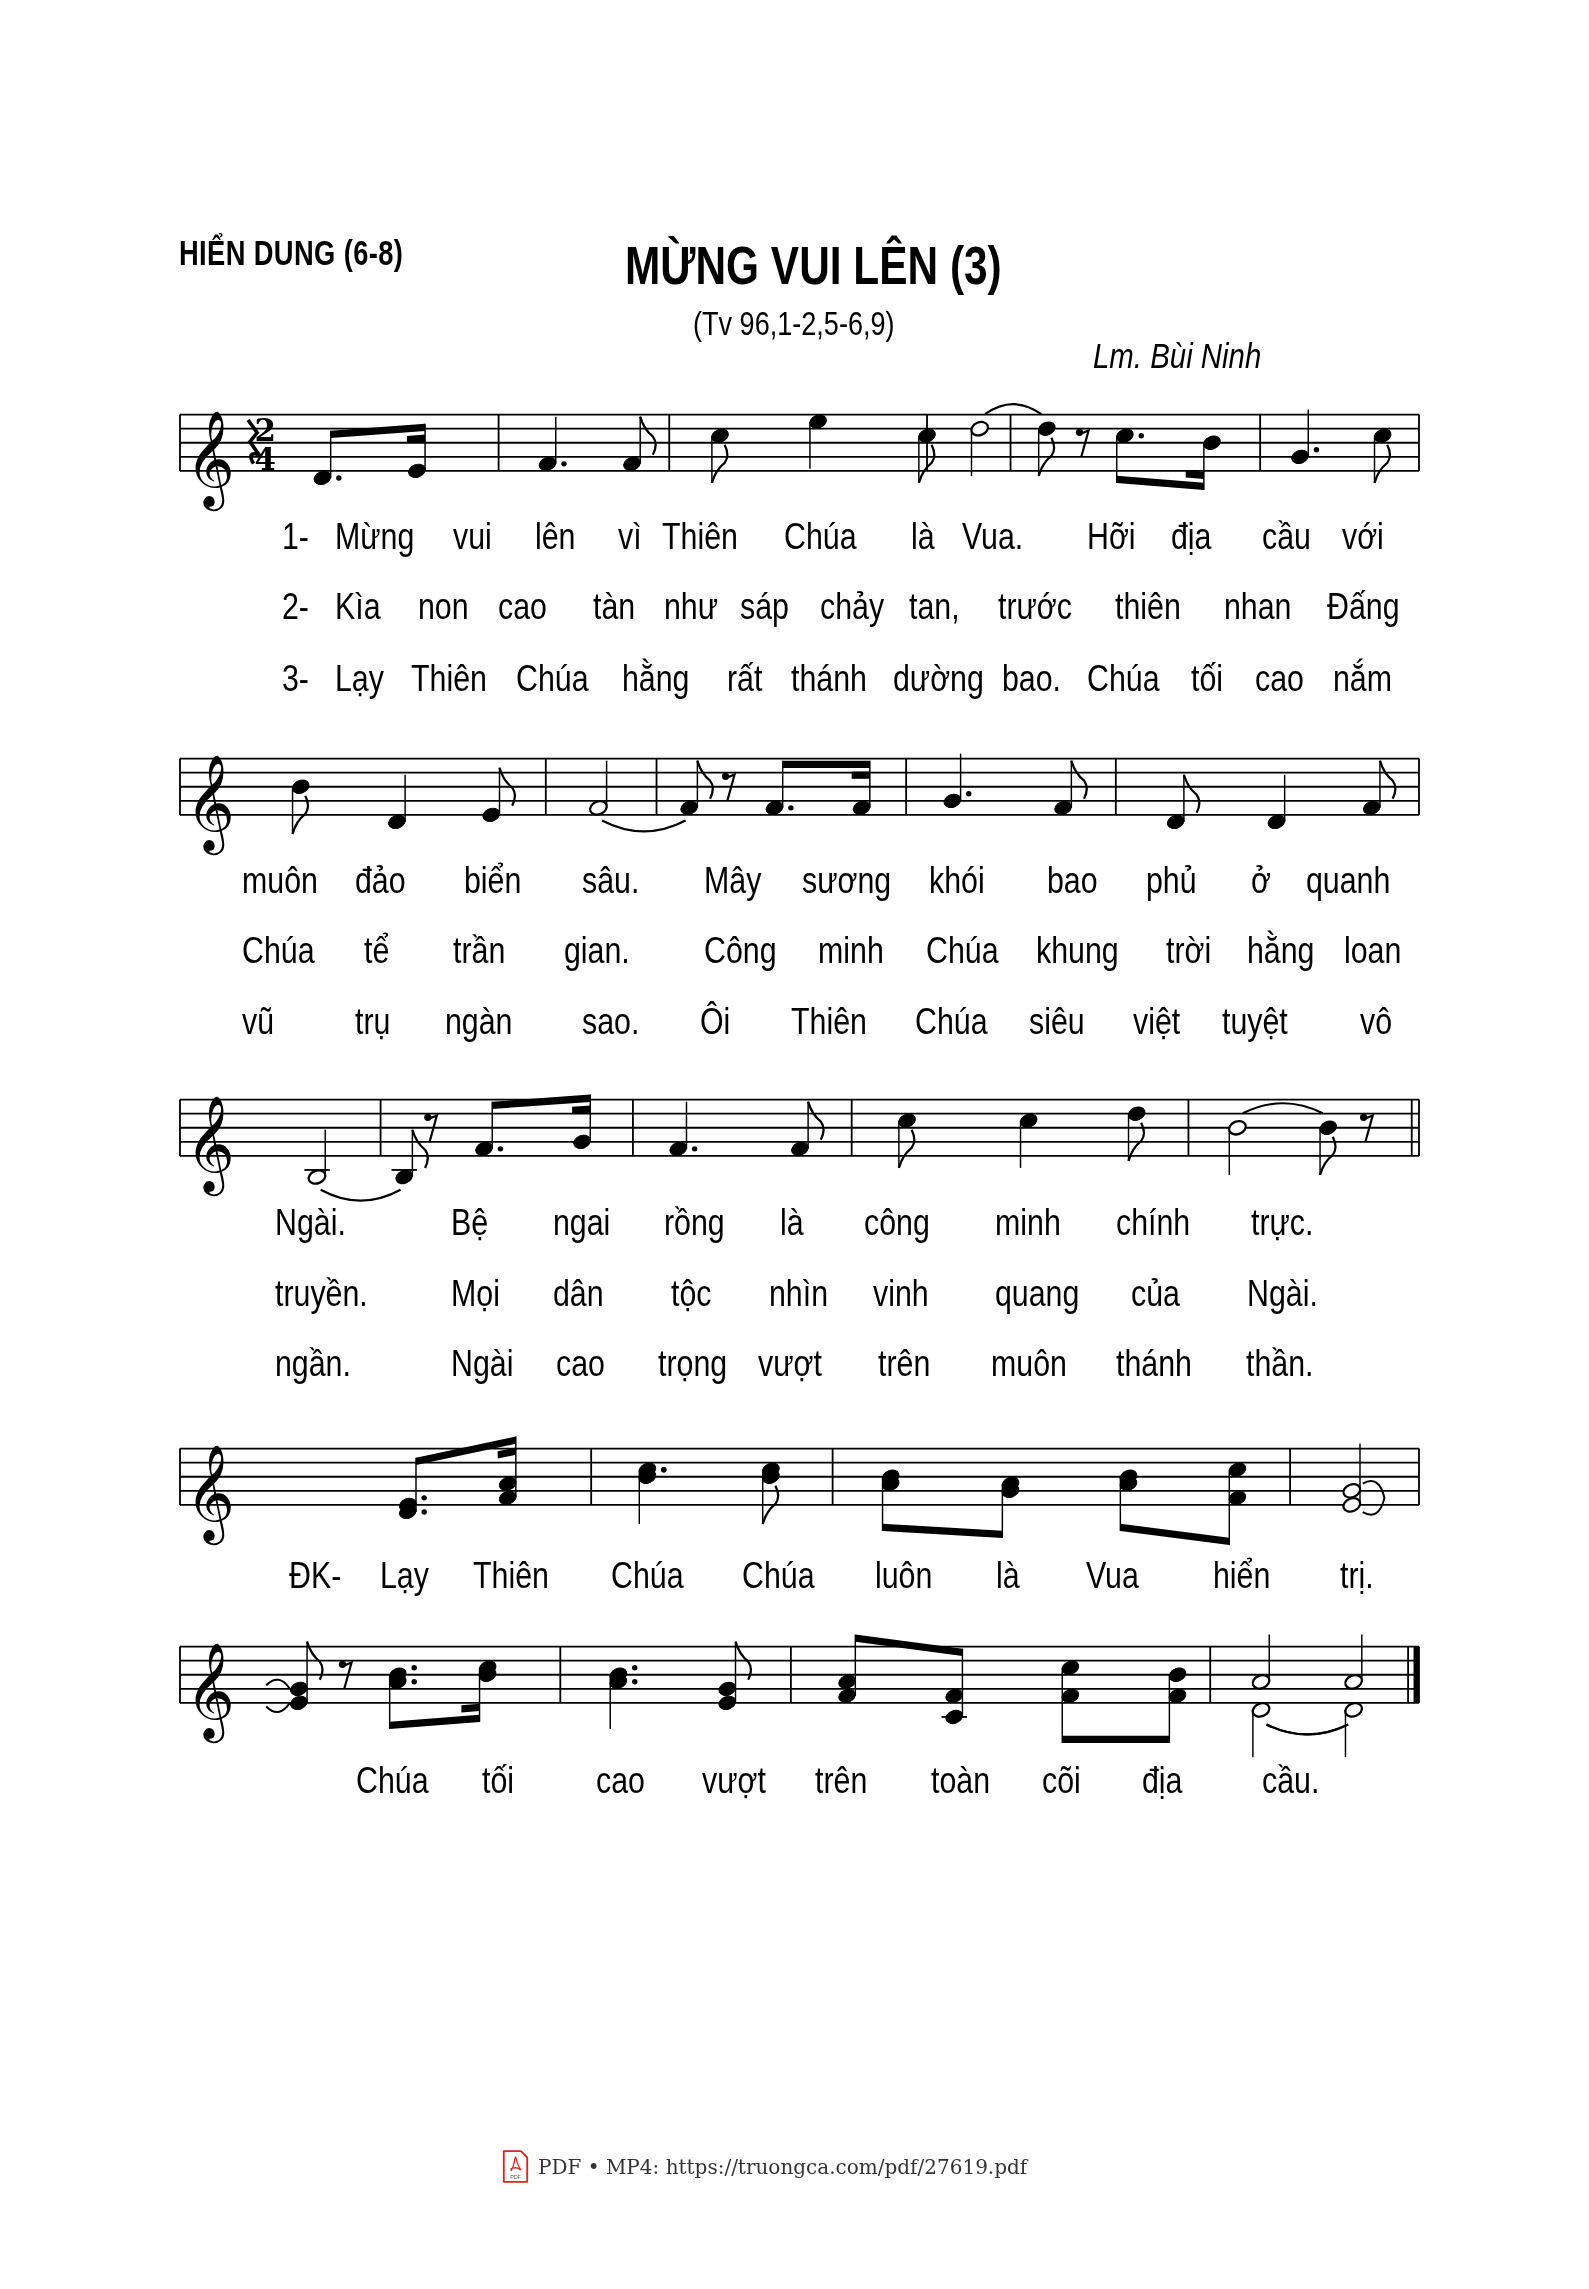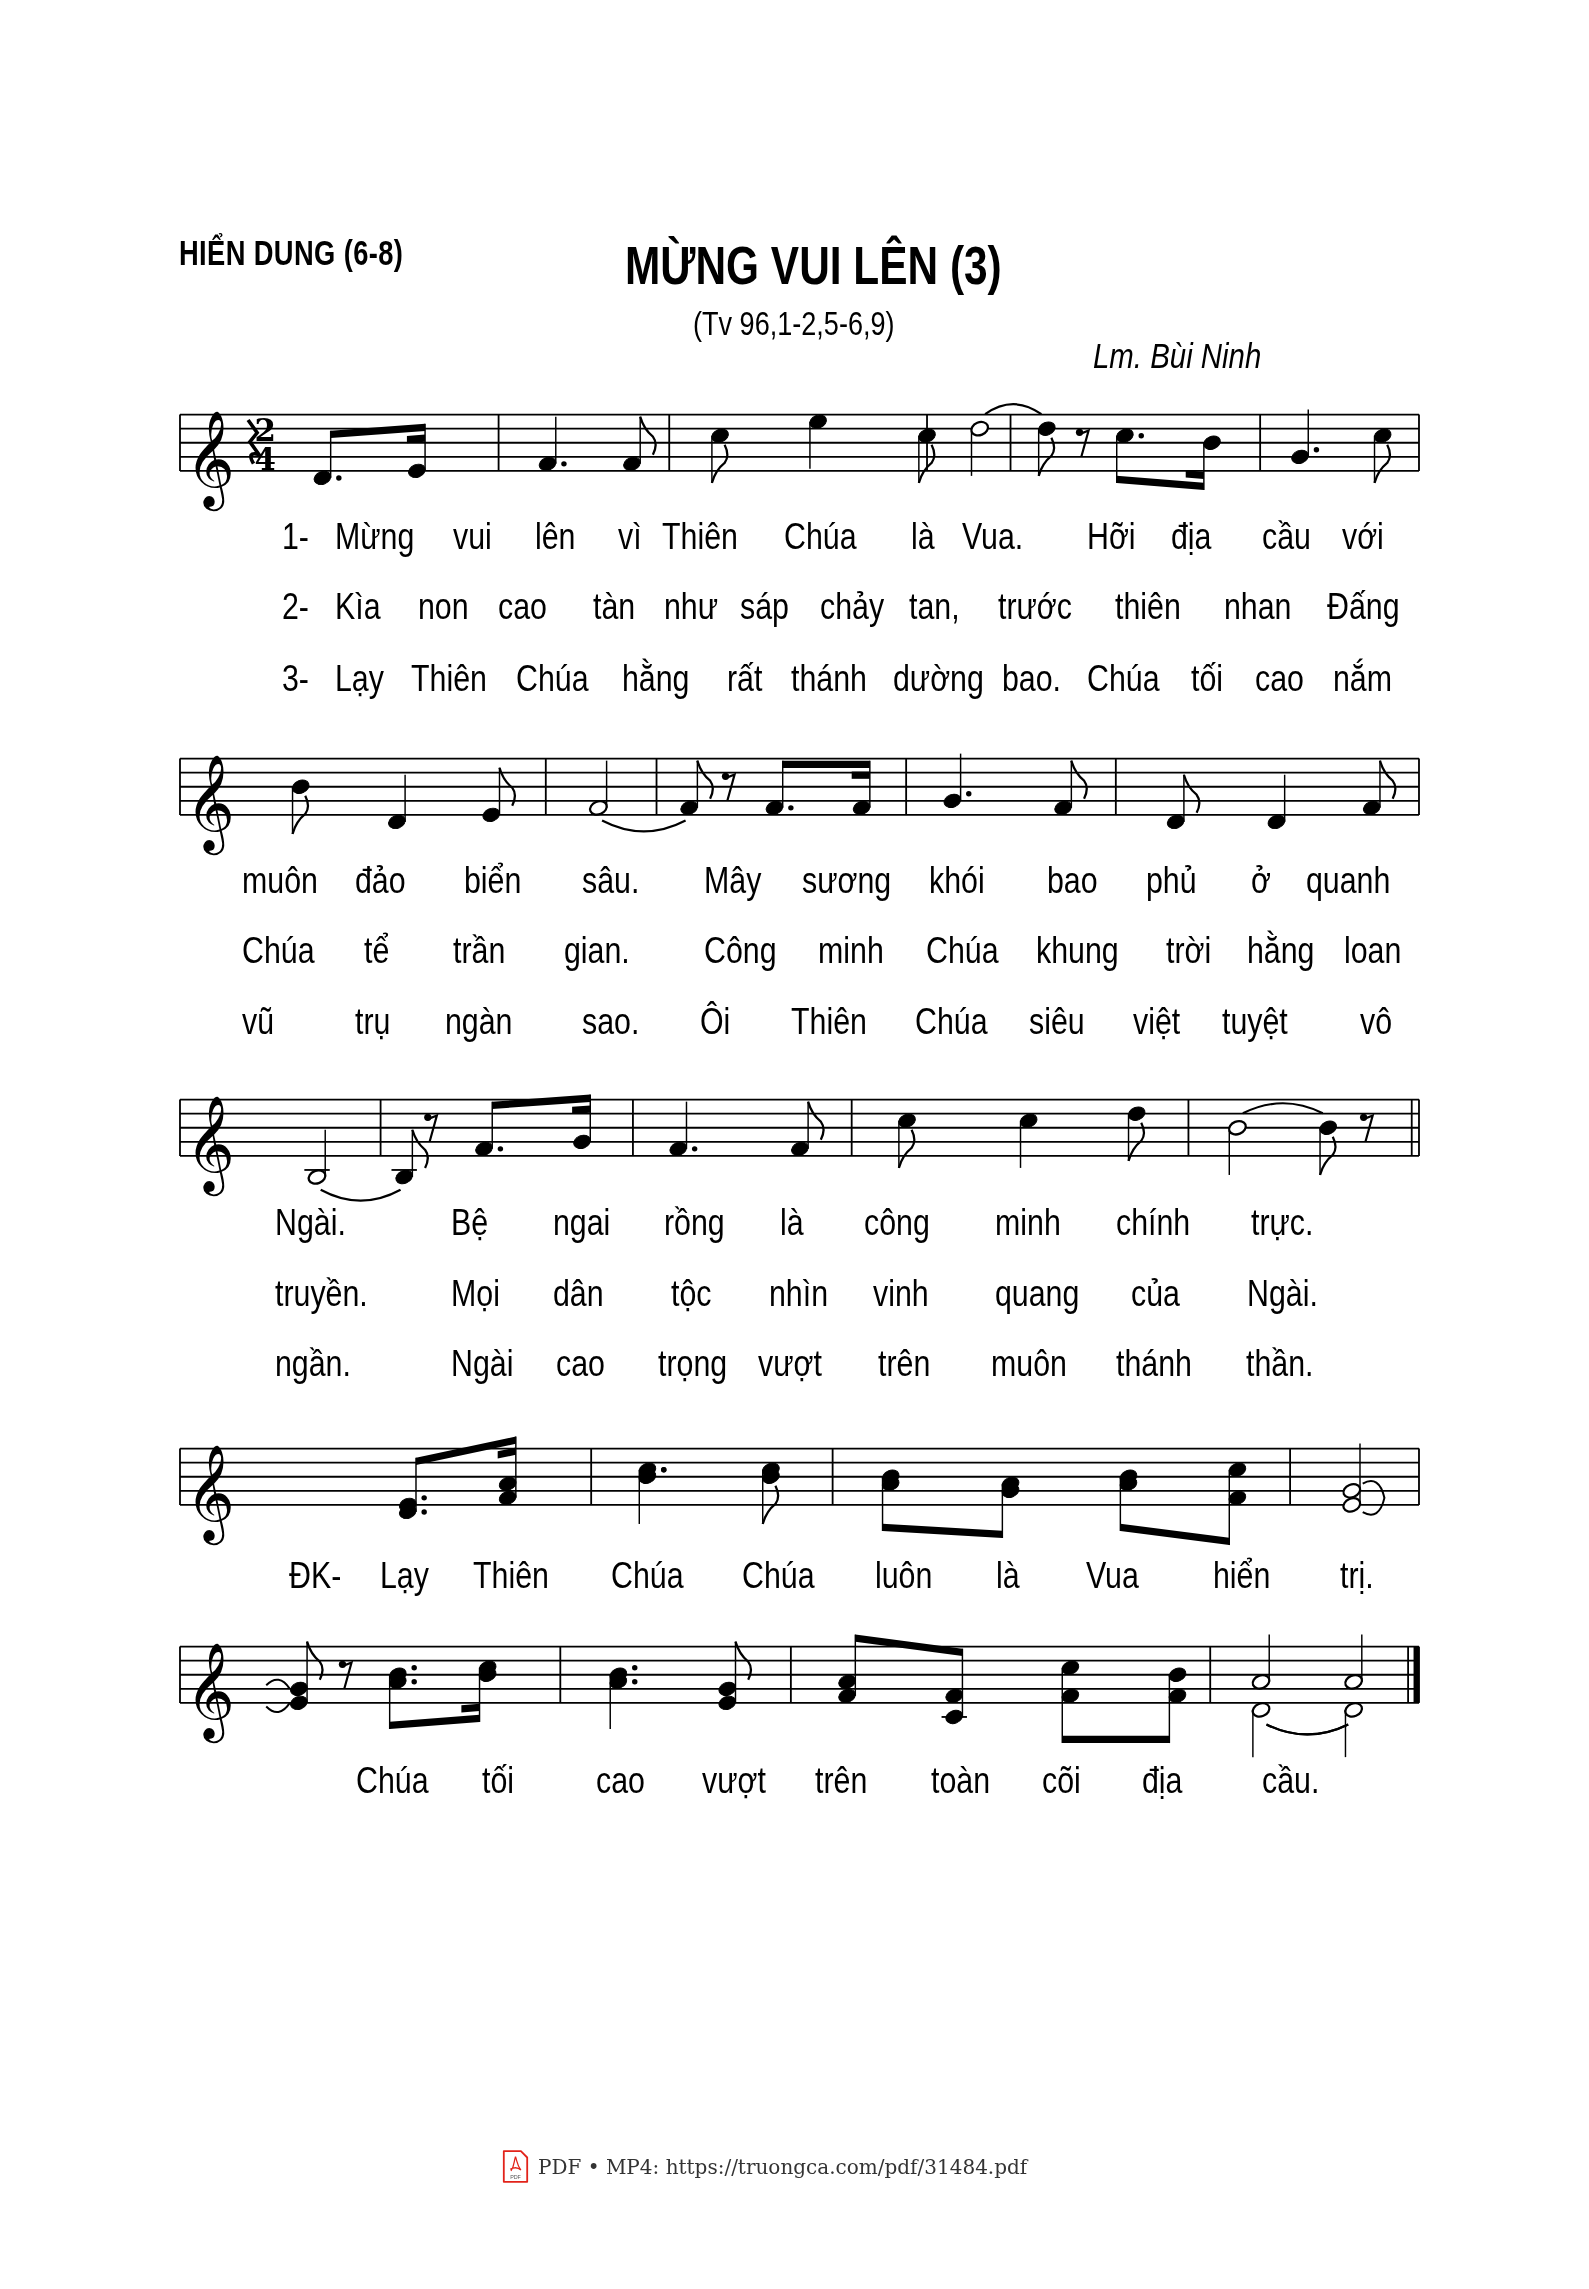--- a/index.html
+++ b/index.html
@@ -451,15 +451,15 @@
       <span style="left: 1262px;">cầu.</span>
     </div>
   </div>
 
 <a id="footer" class="abs">
   <svg id="pdf-icon" viewBox="0 0 30 38">
     <path d="M2 2 H21 L28 9 V36 H2 Z" fill="#fff" stroke="#e2231a" stroke-width="2" stroke-linejoin="round"></path>
     <path d="M15 8 C13 14 14 18 10 24 M15 8 C17 14 17 18 21 23 M9 22 C13 20 18 20 21 23" fill="none" stroke="#e2231a" stroke-width="1.4"></path>
     <text x="15" y="33" font-size="6" text-anchor="middle" fill="#555" font-family="Liberation Sans, sans-serif">PDF</text>
   </svg>
-  <span id="footer-text">PDF • MP4: https://truongca.com/pdf/31484.pdf</span>
+  <span id="footer-text">PDF • MP4: https://truongca.com/pdf/27619.pdf</span>
 </a>
 
 
 </body></html>

